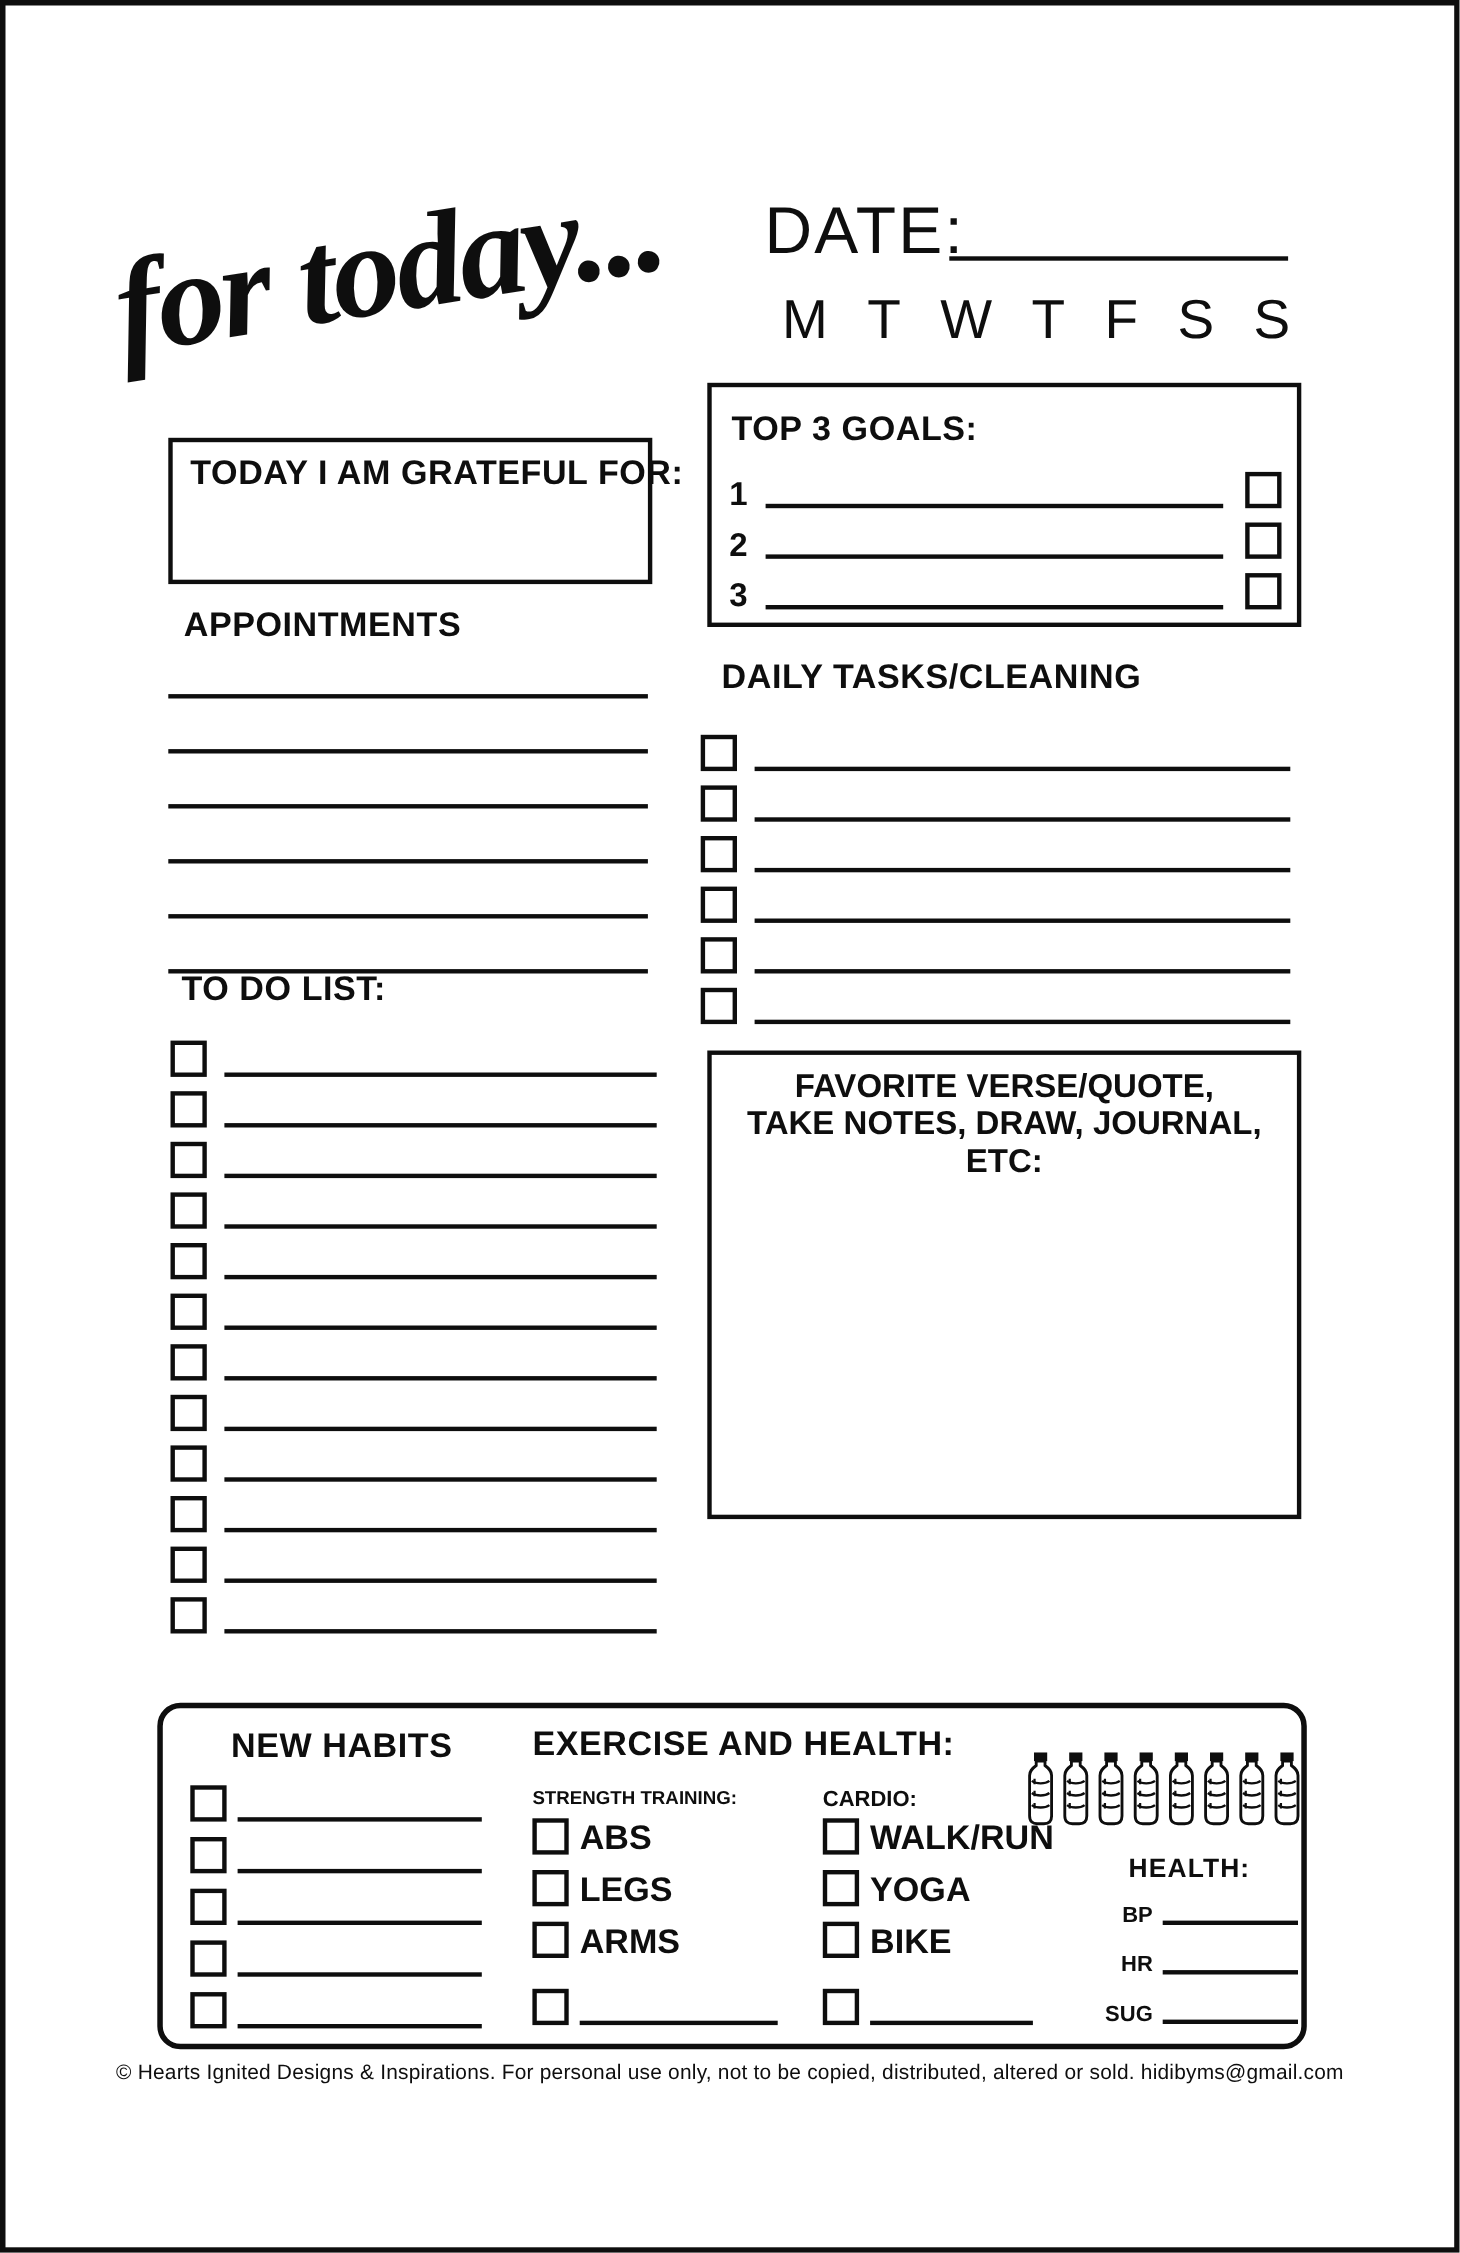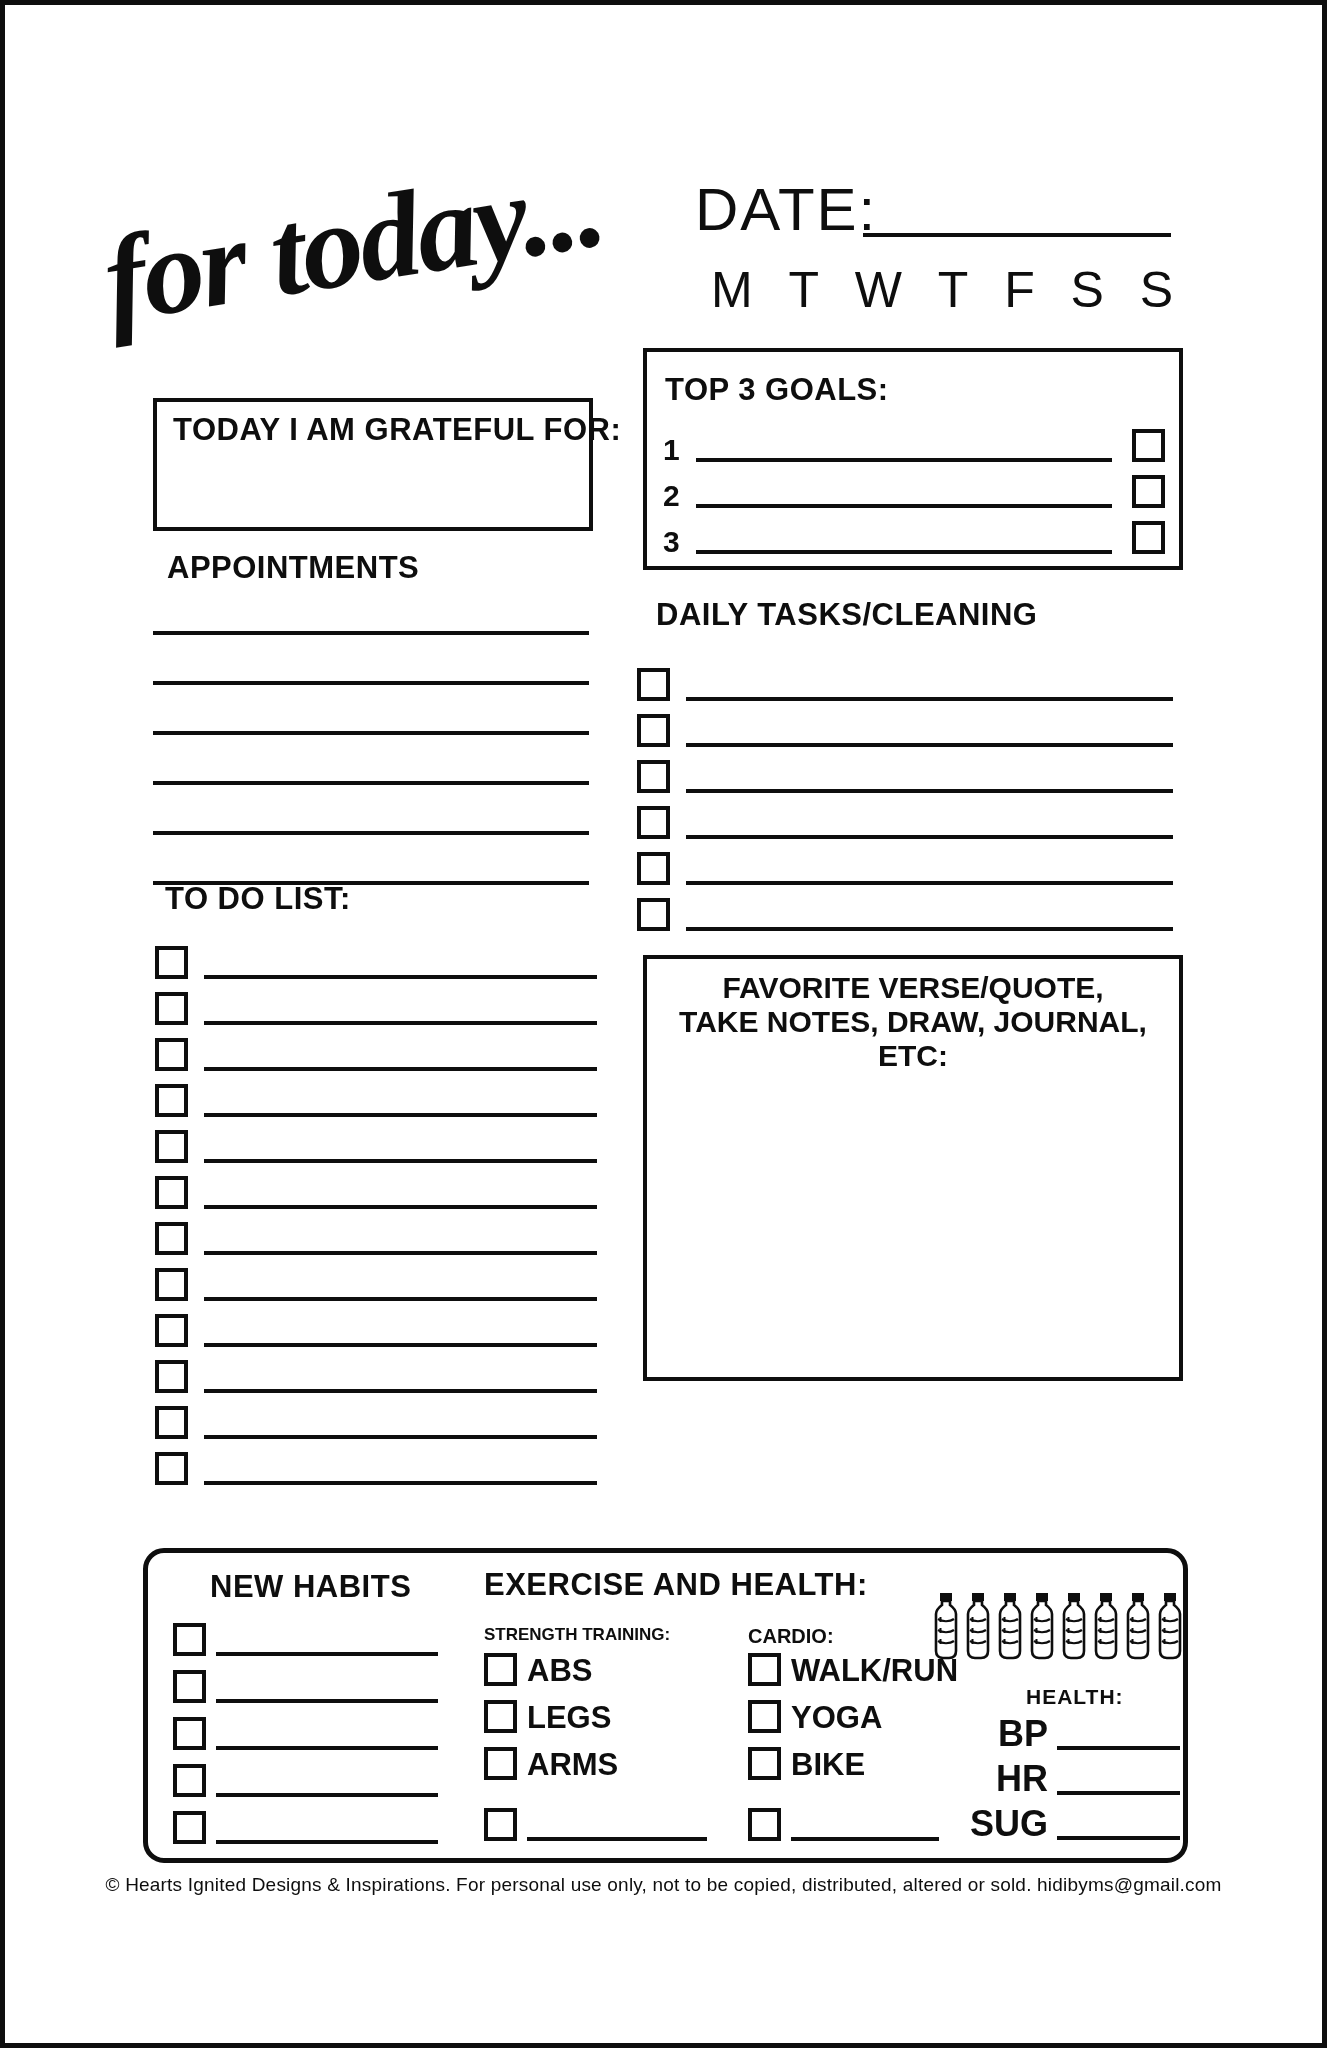--- a/index.html
+++ b/index.html
@@ -60,24 +60,24 @@
   #strength-rows{position:absolute; left:336px; top:100px; width:230px;}
   #cardio-rows{position:absolute; left:600px; top:100px; width:200px;}
   .opt-row{display:flex; align-items:flex-start; gap:10px; height:47px;}
   .opt-lab{font-size:31px; font-weight:bold; white-space:nowrap;}
   .blank-row{display:flex; align-items:flex-end; gap:10px; height:47px;}
   #strength-rows .blank-row .gline{flex:0 0 180px;}
   #cardio-rows .blank-row .gline{flex:0 0 148px;}
   
   #bottle-row{position:absolute; left:786px; top:40px; width:242px; display:flex; gap:8px;}
   .bottle{flex:0 0 auto;}
-  #health-label{position:absolute; left:878px; top:132px; font-size:21px; font-weight:bold; letter-spacing:1px;}
+  #health-label{position:absolute; left:878px; top:132px; font-size:24px; font-weight:bold; letter-spacing:1px;}
   #health-rows{position:absolute; left:800px; top:152px; width:232px;}
   .h-row{display:flex; align-items:flex-end; gap:9px; height:45px;}
-  .h-lab{width:100px; text-align:right; font-size:36px; font-weight:bold; line-height:.85;}
+  .h-lab{width:100px; text-align:right; font-size:20px; font-weight:bold; line-height:.85;}
   .h-row .gline{flex:0 0 123px;}
   
   #footer{left:0; top:1869px; width:100%; text-align:center; font-size:19px; letter-spacing:.2px;}
 </style>
 </head>
 <body>
 
 <div class="page">
 
   <svg id="title-svg" class="abs" width="620" height="340">

